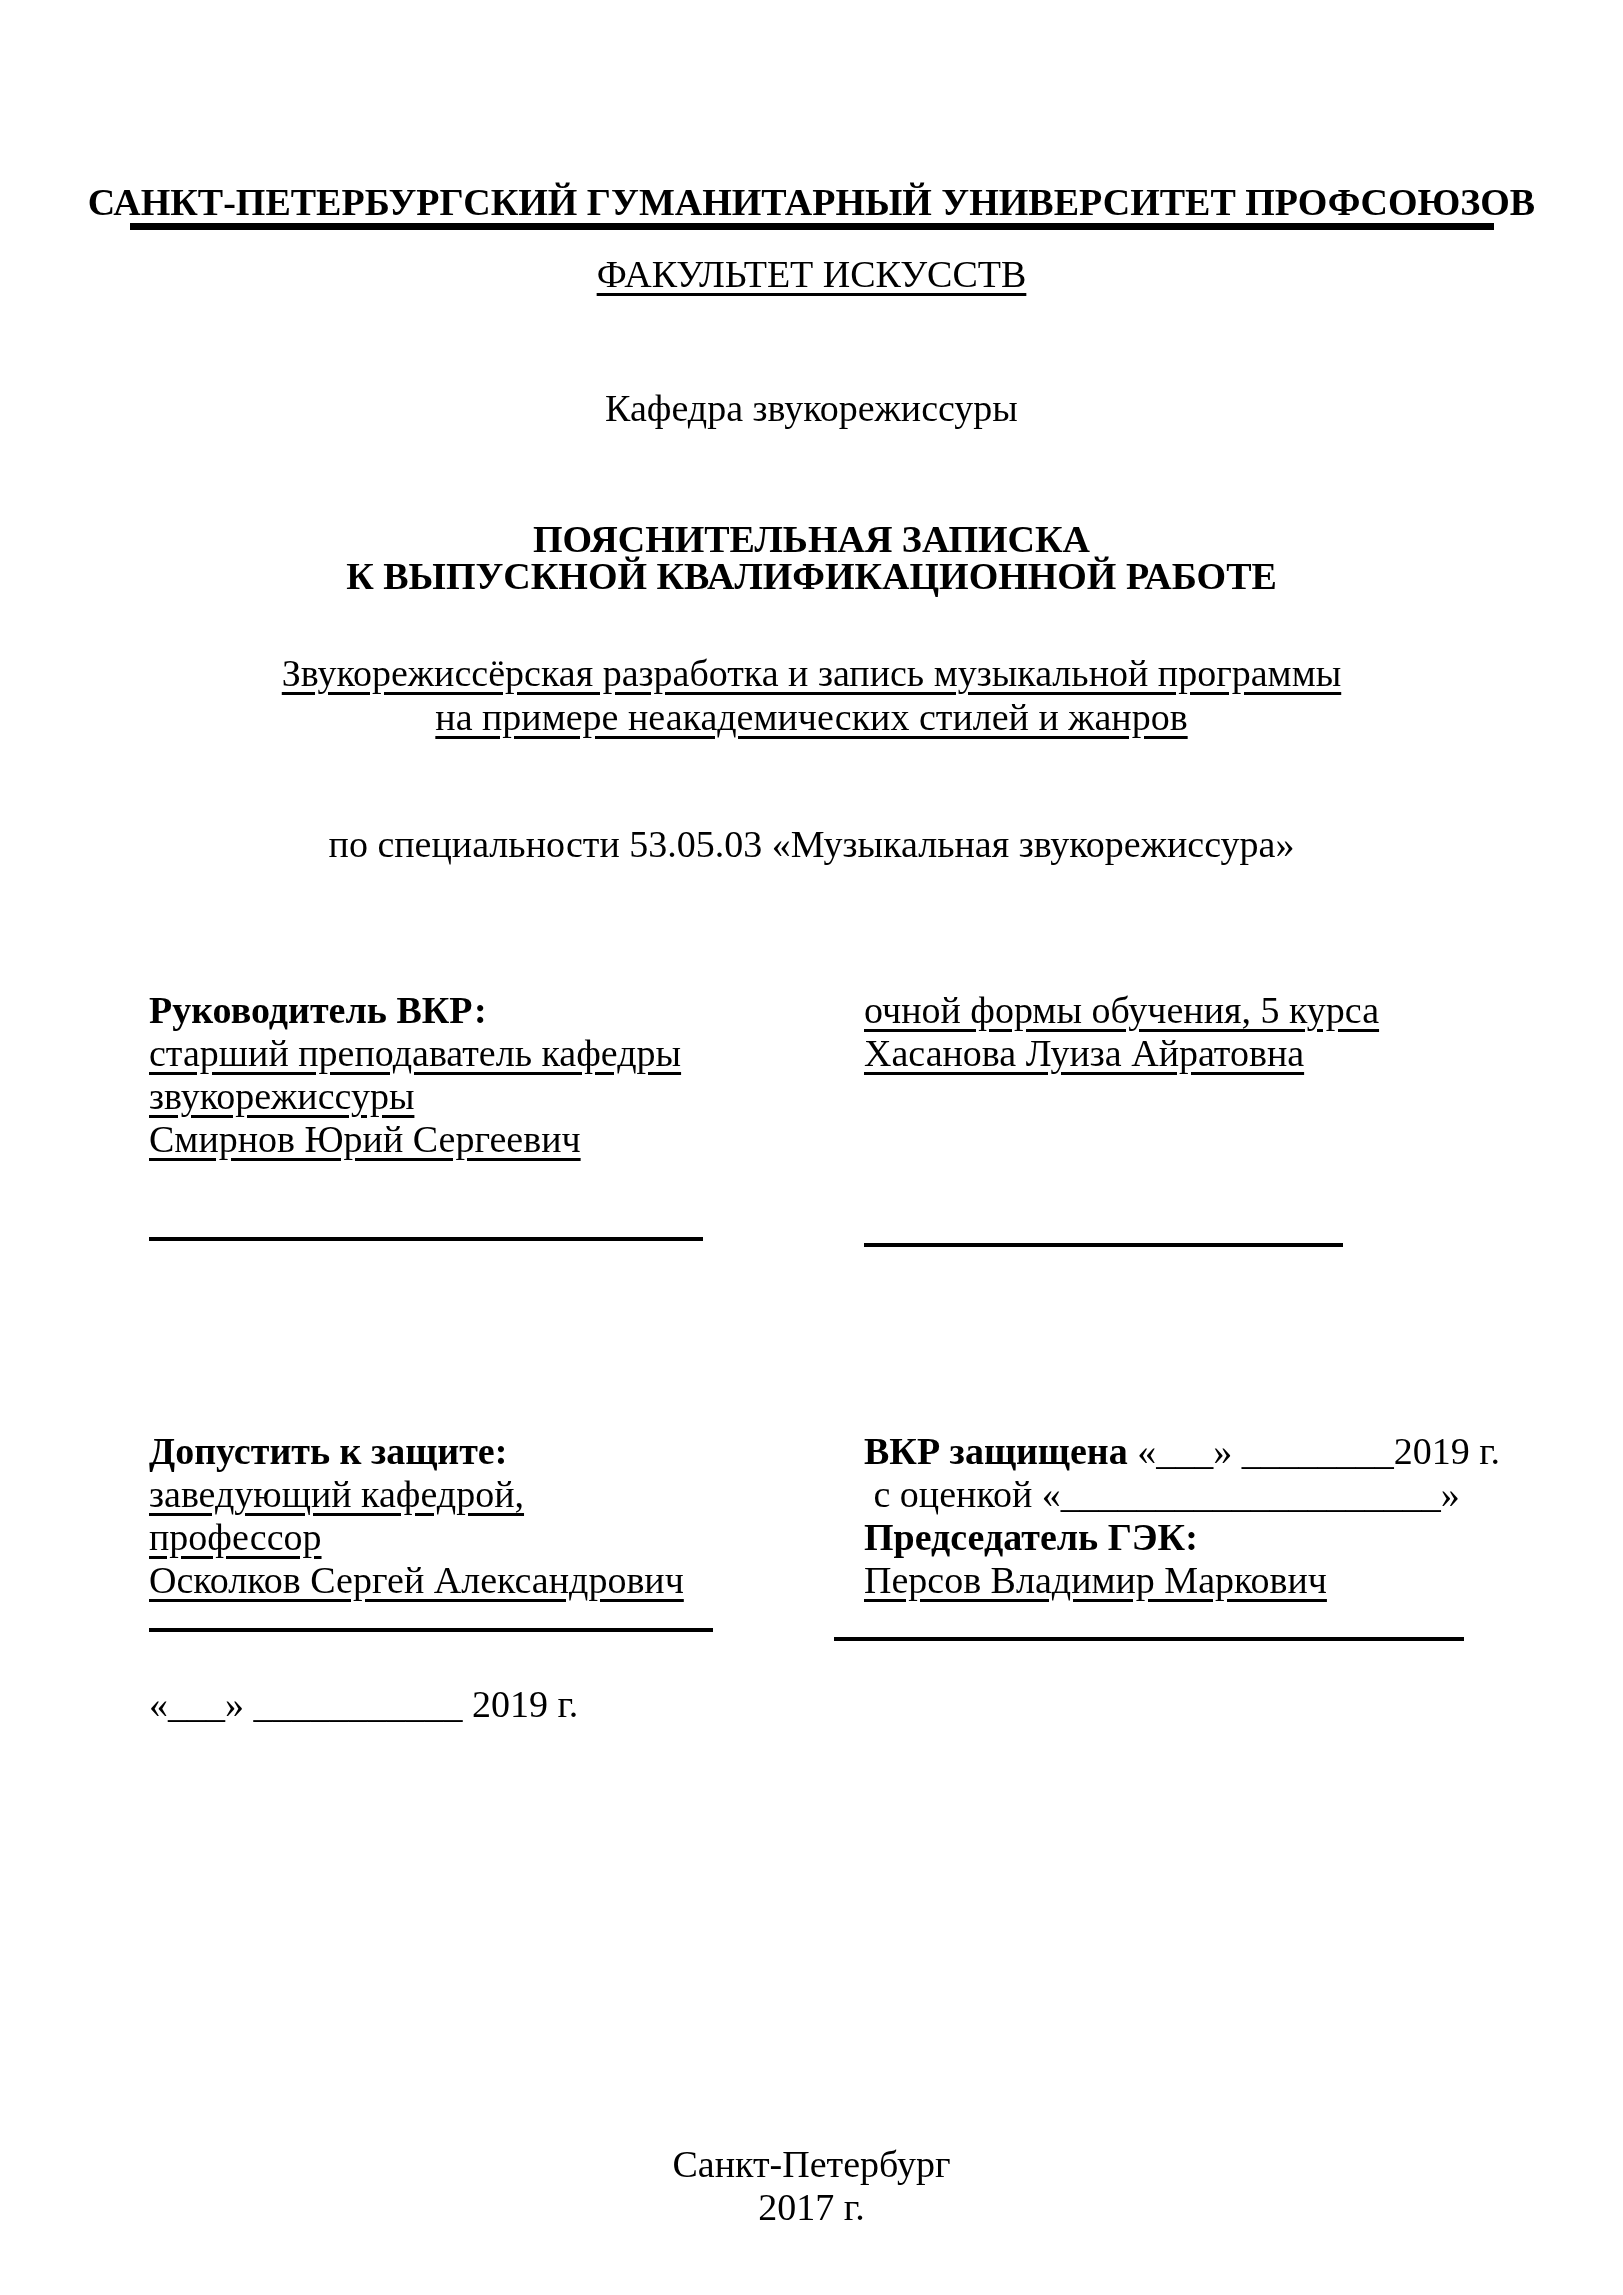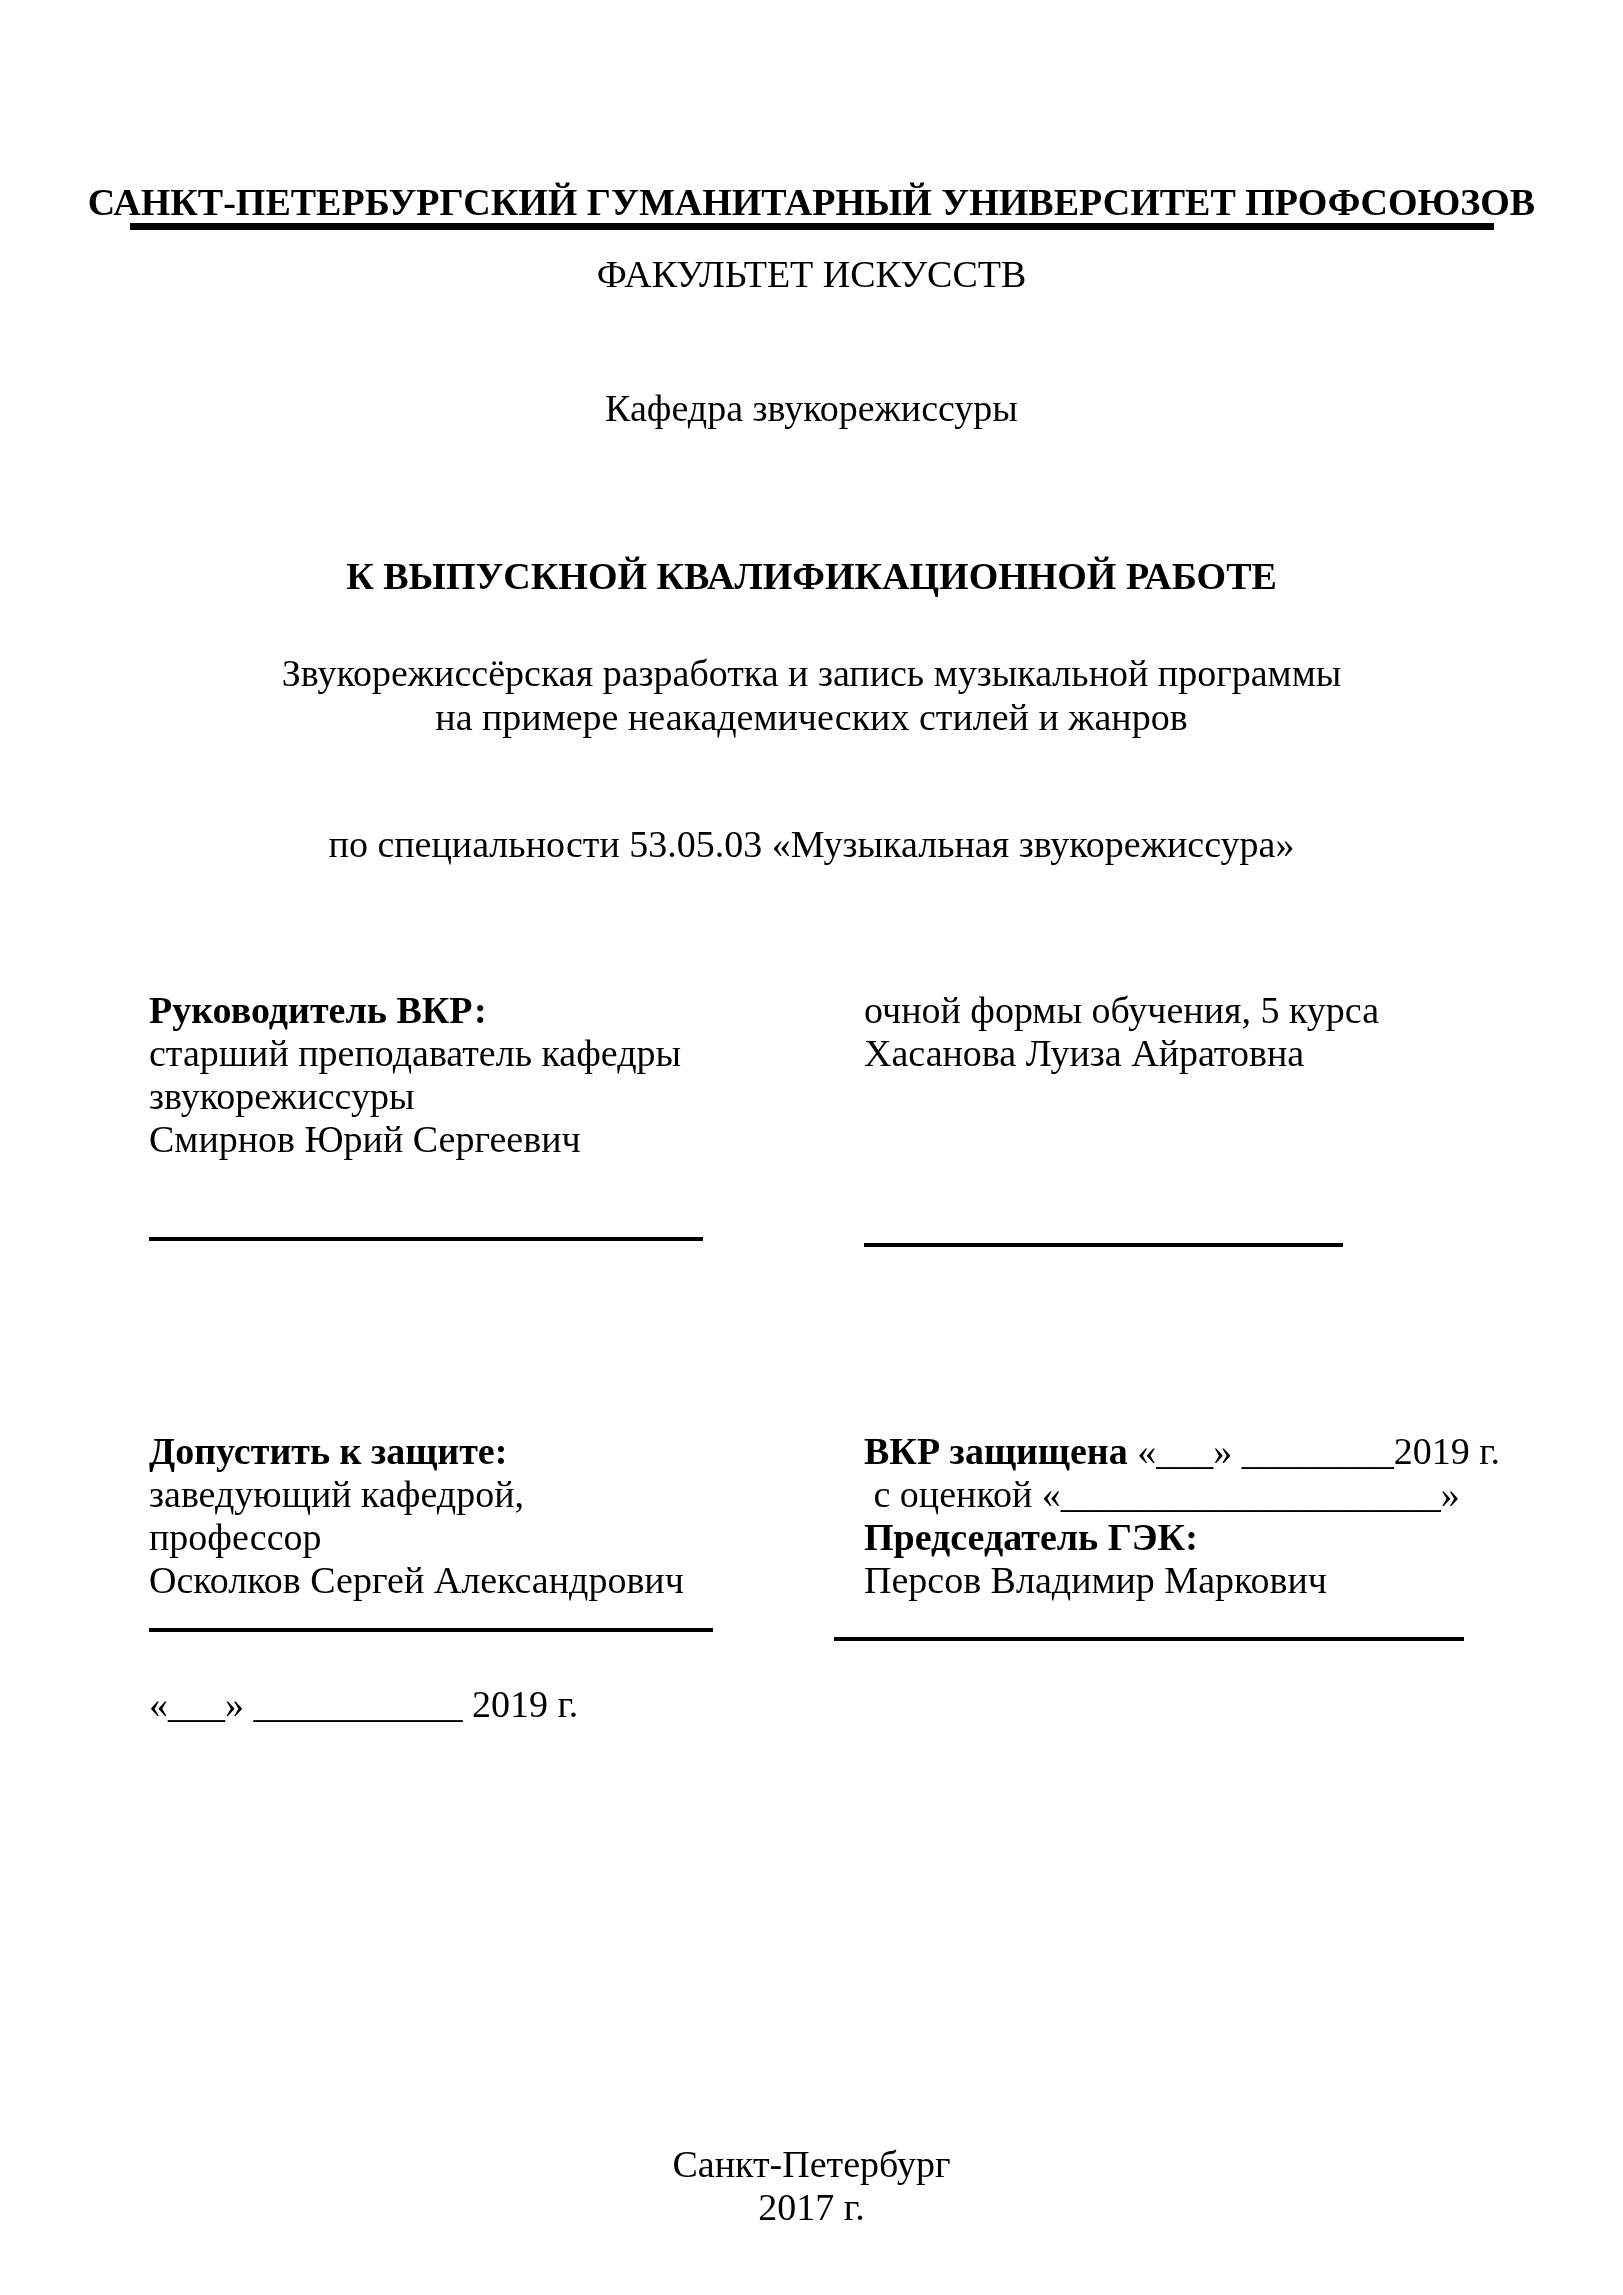--- a/index.html
+++ b/index.html
@@ -11,39 +11,41 @@
   }
   .page { position:absolute; left:0; top:0; width:1623px; height:2295px;margin-top:48px; }
   .line {
     position:absolute;
     font-size:38px; line-height:43px;
     white-space:pre;
   }
   .center { left:0; width:1623px; text-align:center; }
   .b { font-weight:bold; }
   .u {
+    text-decoration:underline;
     text-decoration-thickness:2.7px;
     text-underline-offset:6.3px;
   }
   .rule { position:absolute; background:#000000; }
   .col { position:absolute; font-size:38px; line-height:43px; }
   .col .row { height:43px; white-space:pre; }
   .tight { line-height:38px; }
 </style>
 </head>
 <body>
 
 <div class="page">
 
   <div class="line center b" style="top:133px">САНКТ-ПЕТЕРБУРГСКИЙ ГУМАНИТАРНЫЙ УНИВЕРСИТЕТ ПРОФСОЮЗОВ</div>
   <div class="rule" style="left:130px; top:175px; width:1364px; height:7px"></div>
 
   <div class="line center u" style="top:205px">ФАКУЛЬТЕТ ИСКУССТВ</div>
   <div class="line center" style="top:339px">Кафедра звукорежиссуры</div>
 
+  <div class="line center b tight" style="top:472px">ПОЯСНИТЕЛЬНАЯ ЗАПИСКА</div>
   <div class="line center b tight" style="top:509px">К ВЫПУСКНОЙ КВАЛИФИКАЦИОННОЙ РАБОТЕ</div>
 
   <div class="line center u" style="top:648px">на примере неакадемических стилей и жанров</div>
   <div class="line center u" style="top:604px">Звукорежиссёрская разработка и запись музыкальной программы</div>
 
   <div class="line center" style="top:775px">по специальности 53.05.03 «Музыкальная звукорежиссура»</div>
 
   <div class="col" style="left:149px; top:941px; width:691px">
     <div class="row b">Руководитель ВКР:</div>
     <div class="row u">старший преподаватель кафедры</div>

